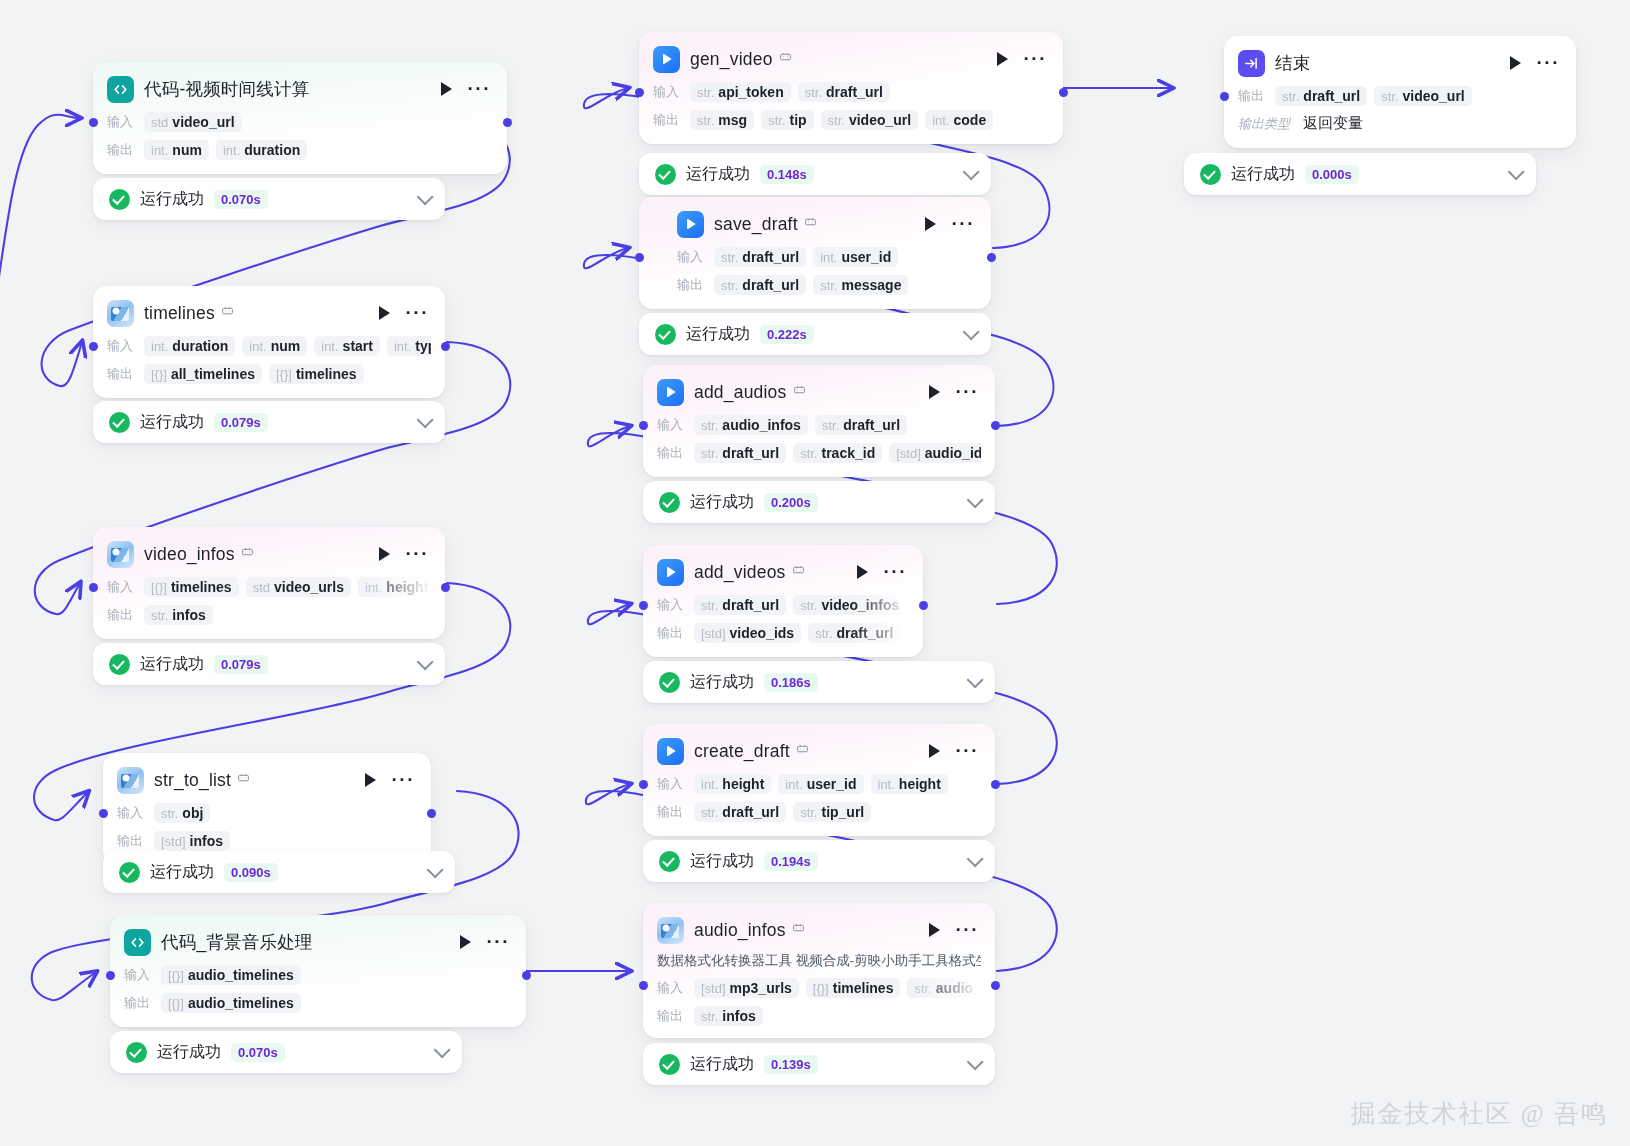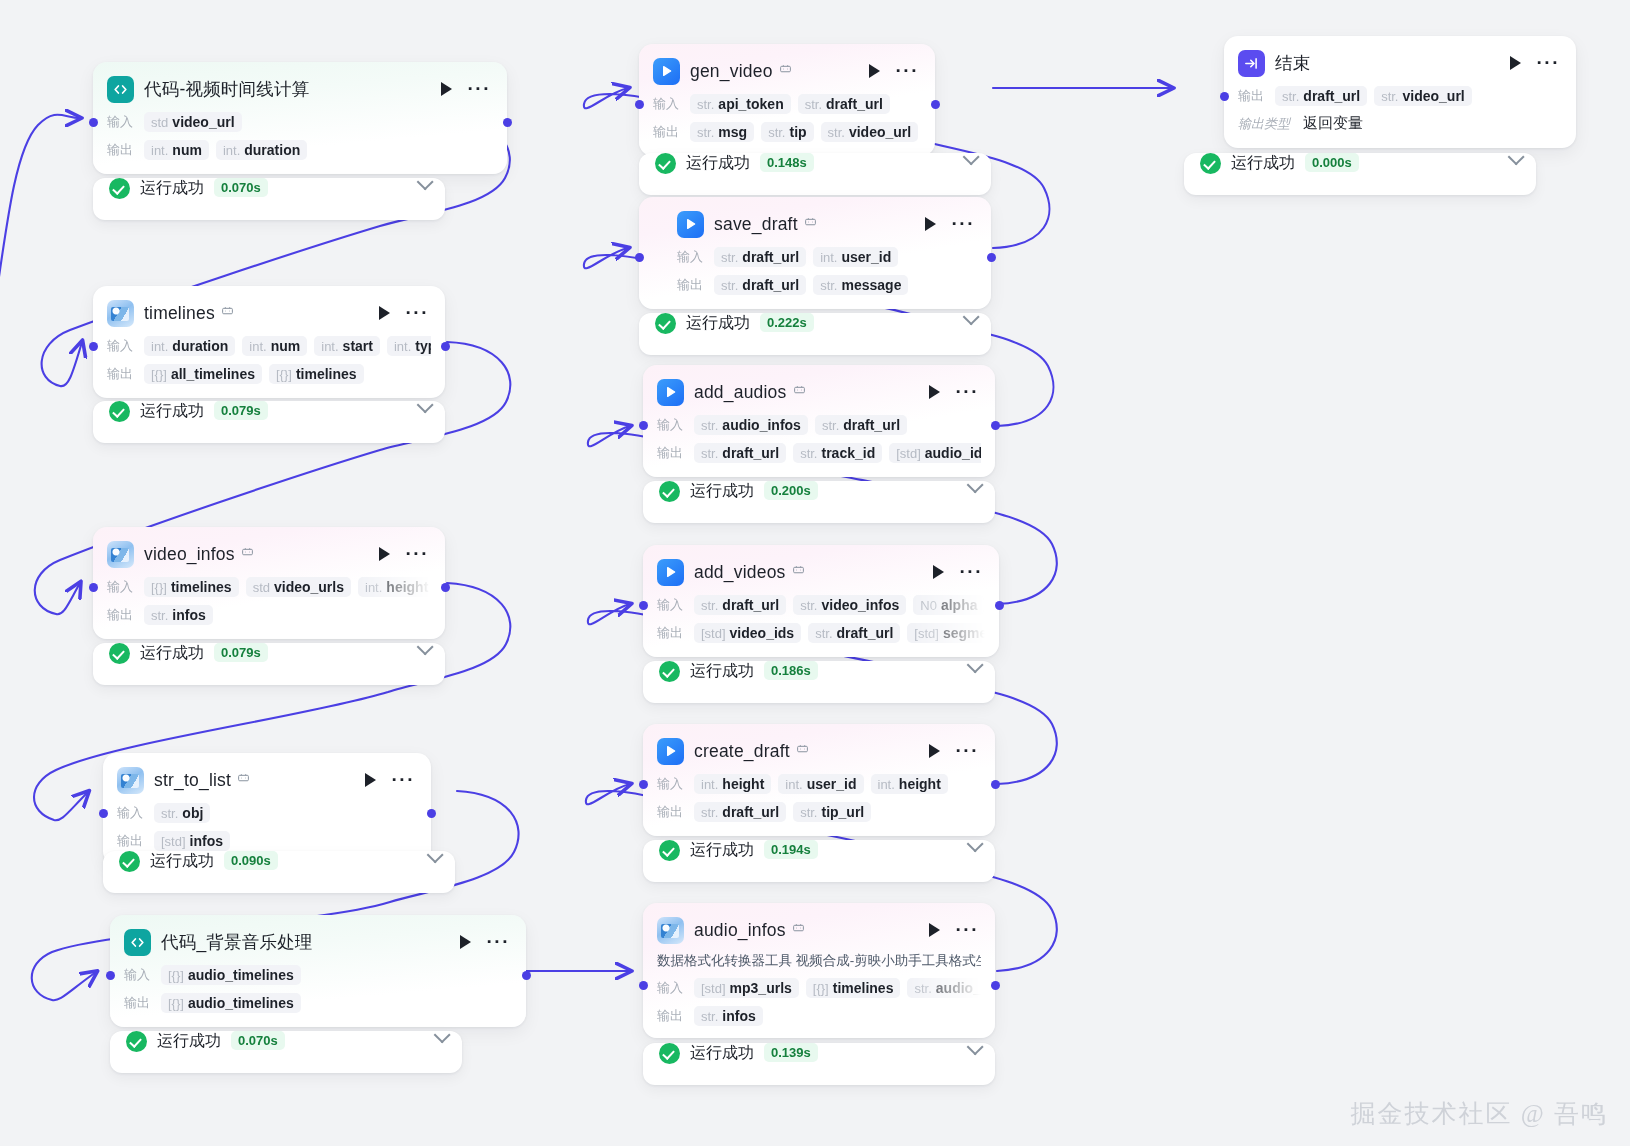--- a/index.html
+++ b/index.html
@@ -58,26 +58,26 @@
   .fadecut{-webkit-mask-image:linear-gradient(to right,#000 78%,transparent 100%);mask-image:linear-gradient(to right,#000 78%,transparent 100%);}
 
   .port{position:absolute;width:9px;height:9px;border-radius:50%;background:#4b3fe4;}
   .port.left{left:-4.5px;}
   .port.right{right:-4.5px;}
 
   
   .status{
     position:absolute;background:#ffffff;border-radius:12px;
     box-shadow:0 1px 3px rgba(17,24,39,.07),0 5px 14px rgba(17,24,39,.05);
-    display:flex;align-items:flex-start;padding:0 16px;box-sizing:border-box;
+    display:flex;align-items:center;padding:0 16px;box-sizing:border-box;
   }
   .ok-ico{width:21px;height:21px;border-radius:50%;background:#18b861;flex:0 0 auto;position:relative;}
   .ok-ico:after{content:"";position:absolute;left:6px;top:4.5px;width:5px;height:9px;border:solid #fff;border-width:0 2px 2px 0;transform:rotate(43deg);}
   .status-text{font-size:16px;color:#1d2129;margin-left:10px;}
-  .time-badge{margin-left:10px;background:#e8f9ef;color:#15803d;font-size:13px;font-weight:600;border-radius:5px;padding:2px 7px;}
+  .time-badge{margin-left:10px;background:#e8f9ef;color:#6d28d9;font-size:13px;font-weight:600;border-radius:5px;padding:2px 7px;}
   .chev{margin-left:auto;width:10px;height:10px;border:solid #86909c;border-width:0 2px 2px 0;transform:rotate(45deg) translateY(-3px);cursor:pointer;}
 
   
   #watermark{
     position:absolute;right:22px;bottom:16px;
     font-size:25px;color:#c9cdd4;letter-spacing:2px;
     font-family:"Liberation Serif","DejaVu Serif",serif;
     white-space:nowrap;opacity:.85;
   }
 </style>
@@ -318,21 +318,21 @@
       </div>
       <div class="port right" style="top: 56px;"></div>
       <div class="port left" style="top: 56px;"></div>
     </div>
     <div class="status" style="left: 110px; top: 1031px; width: 352px; height: 42px;">
       <div class="ok-ico"></div>
       <span class="status-text">运行成功</span>
       <span class="time-badge">0.070s</span>
       <div class="chev"></div>
     </div>
-    <div class="node tint-pink" style="left: 639px; top: 44px; width: 296px; min-height: 112px;">
+    <div class="node tint-pink" style="left: 639px; top: 32px; width: 424px; min-height: 112px;">
       <div class="node-head">
         <div class="node-ico ico-plugin">
           <svg width="16" height="16" viewBox="0 0 24 24" fill="none" stroke="#fff" stroke-width="2" stroke-linejoin="round">
             <path d="M7 5.5 17.5 12 7 18.5Z" fill="#fff" stroke="#fff"></path>
           </svg>
         </div>
         <div class="node-title">gen_video<span class="tag-ico"><svg width="13" height="13" viewBox="0 0 24 24" fill="none" stroke="#86909c" stroke-width="1.8" stroke-linejoin="round">
               <rect x="3" y="8" width="18" height="10" rx="2"></rect>
               <path d="M8 8V6m8 2V6M8 13h1m6 0h1"></path>
             </svg></span></div>
@@ -471,21 +471,21 @@
       </div>
       <div class="port right" style="top: 56px;"></div>
       <div class="port left" style="top: 56px;"></div>
     </div>
     <div class="status" style="left: 643px; top: 481px; width: 352px; height: 42px;">
       <div class="ok-ico"></div>
       <span class="status-text">运行成功</span>
       <span class="time-badge">0.200s</span>
       <div class="chev"></div>
     </div>
-    <div class="node tint-pink" style="left: 643px; top: 545px; width: 356px; min-height: 112px;">
+    <div class="node tint-pink" style="left: 643px; top: 545px; width: 280px; min-height: 112px;">
       <div class="node-head">
         <div class="node-ico ico-plugin">
           <svg width="16" height="16" viewBox="0 0 24 24" fill="none" stroke="#fff" stroke-width="2" stroke-linejoin="round">
             <path d="M7 5.5 17.5 12 7 18.5Z" fill="#fff" stroke="#fff"></path>
           </svg>
         </div>
         <div class="node-title">add_videos<span class="tag-ico"><svg width="13" height="13" viewBox="0 0 24 24" fill="none" stroke="#86909c" stroke-width="1.8" stroke-linejoin="round">
               <rect x="3" y="8" width="18" height="10" rx="2"></rect>
               <path d="M8 8V6m8 2V6M8 13h1m6 0h1"></path>
             </svg></span></div>

